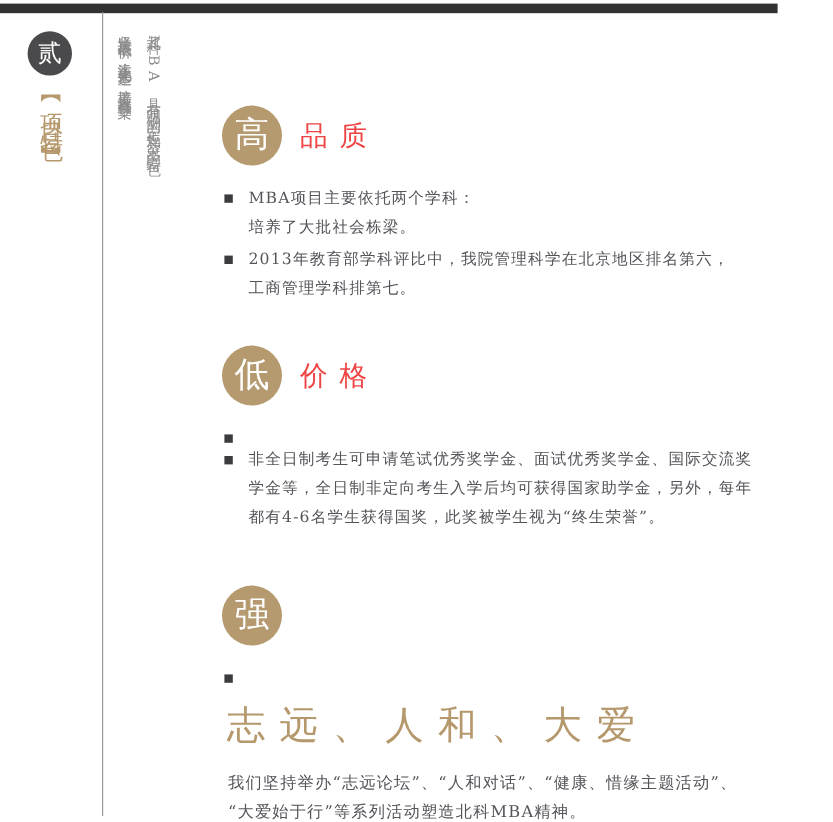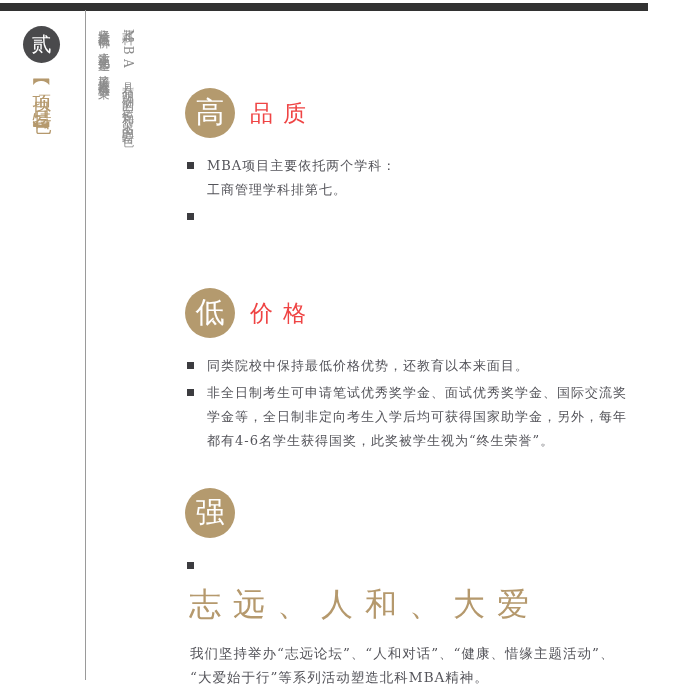--- a/index.html
+++ b/index.html
@@ -104,39 +104,40 @@
   <div class="section-header">
     <div class="badge">
       <span>高</span>
     </div>
     <div class="section-title">品质</div>
   </div>
   <div class="bullets">
     <div class="bullet">
       <span class="bullet-marker"></span>
       <span class="bullet-text">MBA项目主要依托两个学科：
-工商管理学科排第七。</span>
+培养了大批社会栋梁。</span>
     </div>
     <div class="bullet">
       <span class="bullet-marker"></span>
+      <span class="bullet-text">2013年教育部学科评比中，我院管理科学在北京地区排名第六，
+工商管理学科排第七。</span>
     </div>
   </div>
 </div>
 
 <div class="section" id="section-price">
   <div class="section-header">
     <div class="badge">
       <span>低</span>
     </div>
     <div class="section-title">价格</div>
   </div>
   <div class="bullets">
     <div class="bullet">
       <span class="bullet-marker"></span>
-      <span class="bullet-text">同类院校中保持最低价格优势，还教育以本来面目。</span>
     </div>
     <div class="bullet">
       <span class="bullet-marker"></span>
       <span class="bullet-text">非全日制考生可申请笔试优秀奖学金、面试优秀奖学金、国际交流奖
 学金等，全日制非定向考生入学后均可获得国家助学金，另外，每年
 都有4-6名学生获得国奖，此奖被学生视为“终生荣誉”。</span>
     </div>
   </div>
 </div>
 

